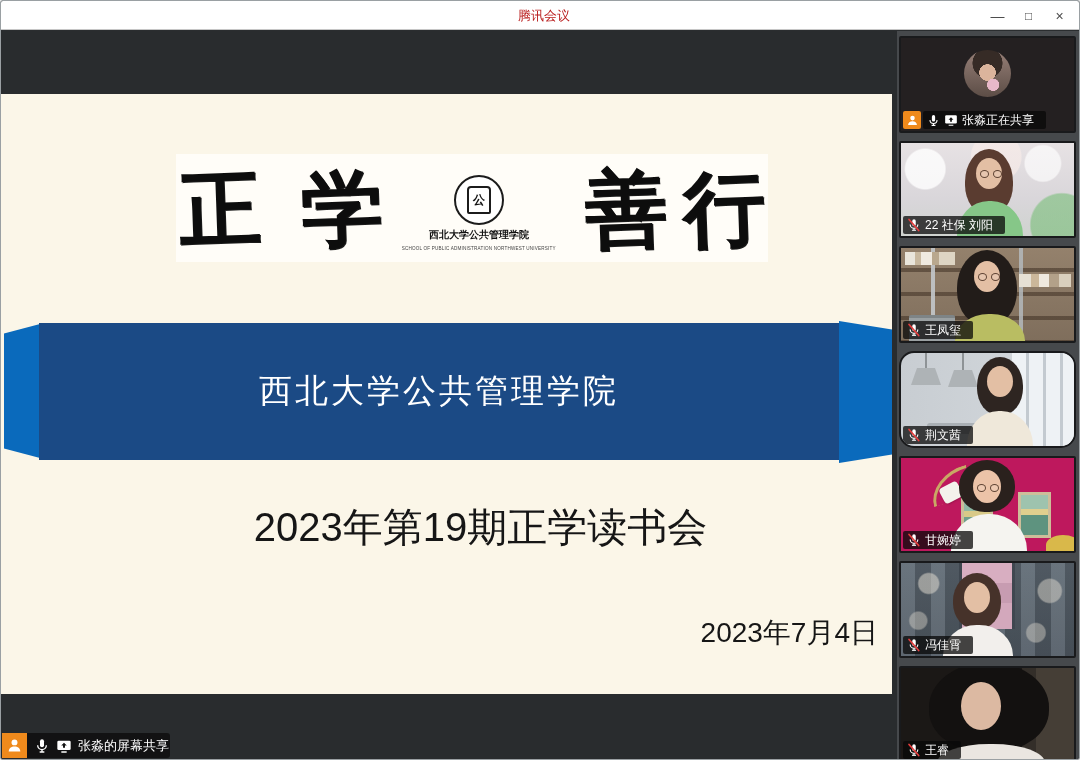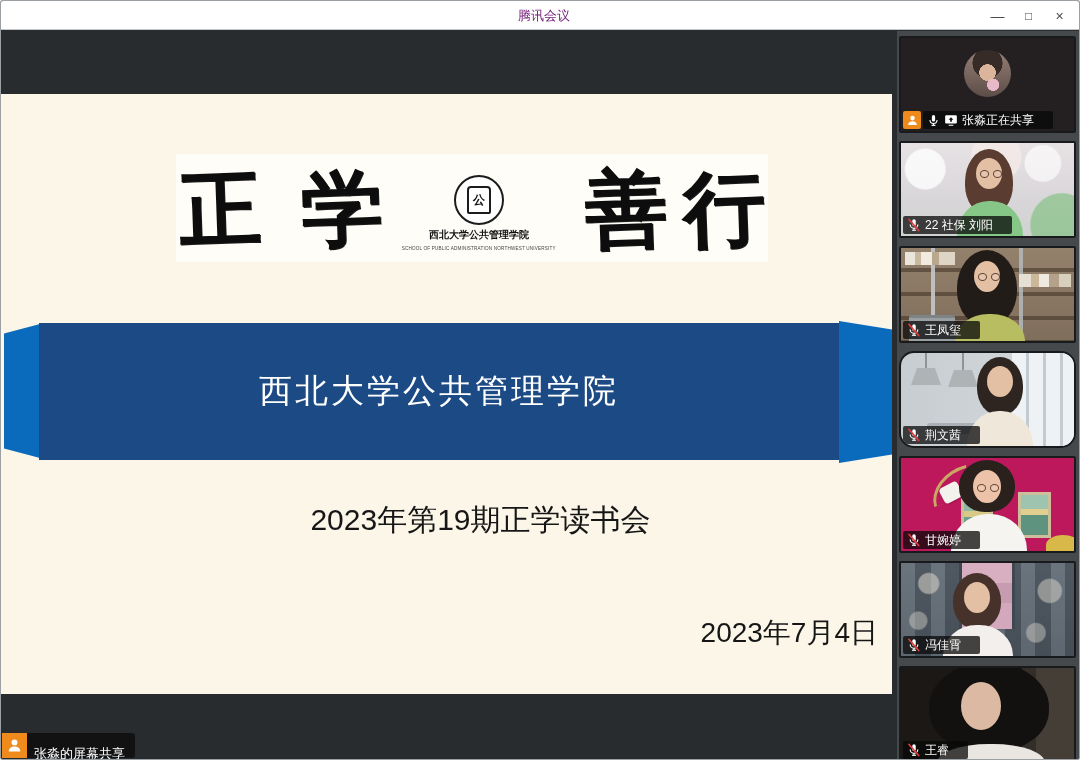--- a/index.html
+++ b/index.html
@@ -5,21 +5,21 @@
   * { margin:0; padding:0; box-sizing:border-box; }
   html,body { width:1080px; height:760px; overflow:hidden; background:#e8e8e8;
     font-family:"Liberation Sans","DejaVu Sans",sans-serif; }
   .window { position:absolute; inset:0; border:1px solid #9aa0a3; border-radius:3px;
     overflow:hidden; background:#2a2d2f; }
 
   
   .titlebar { position:absolute; top:0; left:0; right:0; height:29px; background:#ffffff;
     border-bottom:1px solid #c6c6c6; z-index:30; }
   .win-title { position:absolute; left:0; right:0; top:0; height:29px; line-height:29px;
-    text-align:center; font-size:13px; color:#701a75;padding-left:8px; }
+    text-align:center; font-size:13px; color:#b91c1c;padding-left:8px; }
   .win-controls { position:absolute; right:4px; top:0; height:29px; display:flex; }
   .ctrl { width:31px; height:29px; display:flex; align-items:center; justify-content:center;
     color:#4d4d4d; font-size:14px; cursor:default; }
   .ctrl.max { font-size:12px; }
 
   
   .main { position:absolute; top:30px; left:0; right:0; bottom:0; }
   .stage { position:absolute; left:0; top:0; width:896px; height:100%; background:#292c2e; }
   .slide { position:absolute; left:0; top:63px; width:891px; height:600px; background:#fbf6e8; }
 
@@ -45,42 +45,42 @@
   
   .ribbon-left { position:absolute; left:3px; top:230px; width:36px; height:134px;
     background:#0a6abc; clip-path:polygon(0 7%,100% 0,100% 100%,0 93%); }
   .ribbon-right { position:absolute; left:838px; top:227px; width:53px; height:142px;
     background:#0a6abc; clip-path:polygon(0 0,100% 6%,100% 94%,0 100%); }
   .ribbon-band { position:absolute; left:38px; top:229px; width:800px; height:137px;
     background:#1b4a85; display:flex; align-items:center; justify-content:center; }
   .ribbon-text { color:#ffffff; font-size:33px; letter-spacing:3px; font-weight:500; }
 
   .session-title { position:absolute; left:0; width:100%; top:406px; text-align:center;
-    padding-left:68px; font-size:30px; color:#161616; font-weight:500; }
+    padding-left:68px; font-size:40px; color:#161616; font-weight:500; }
   .slide-date { position:absolute; right:14px; top:520px; font-size:28px; color:#161616; }
 
   
   .share-pill { position:absolute; left:1px; bottom:1px; display:flex; height:25px;
     align-items:stretch; z-index:10; }
   .host-sq-lg { width:25px; background:#ef8a1c; display:flex; align-items:center;
     justify-content:center; }
   .share-body { background:rgba(12,12,12,.8); display:flex; align-items:center; gap:6px;
-    padding:0 10px 0 7px; border-radius:0 3px 3px 0; color:#fff; font-size:13px;flex-direction:column; }
+    padding:0 1px 0 7px; border-radius:0 3px 3px 0; color:#fff; font-size:13px; }
 
   
   .sidebar { position:absolute; left:896px; top:0; width:184px; height:100%;
     background:#46494c; overflow:hidden; }
   .tile { position:relative; width:177px; height:97px; margin:0 3px 8px 2px;
     border:2px solid #191a1c; border-radius:2px; overflow:hidden; cursor:default; }
   .tile.first { margin-top:5px; }
   .tile-label { position:absolute; left:2px; bottom:2px; display:flex; gap:2px;
     align-items:stretch; z-index:6; }
   .host-sq { width:18px; height:18px; background:#ef8a1c; border-radius:2px;
     display:flex; align-items:center; justify-content:center; flex-shrink:0; }
-  .pill { background:rgba(8,8,8,.75); border-radius:2px; padding:2px 19px 2px 4px;
+  .pill { background:rgba(8,8,8,.75); border-radius:2px; padding:2px 12px 2px 4px;
     display:flex; align-items:center; gap:4px; color:#fff; font-size:12px; line-height:14px;
     white-space:nowrap; }
   .icon { display:block; }
 
   
   .person { position:absolute; z-index:3; }
   .hair,.face,.body,.glasses { position:absolute; }
   .hair { background:#2b2320; border-radius:50% 50% 46% 46%; }
   .face { background:#e3bfa4; border-radius:50%; }
   .body { border-radius:48% 48% 0 0 / 95% 95% 0 0; }

